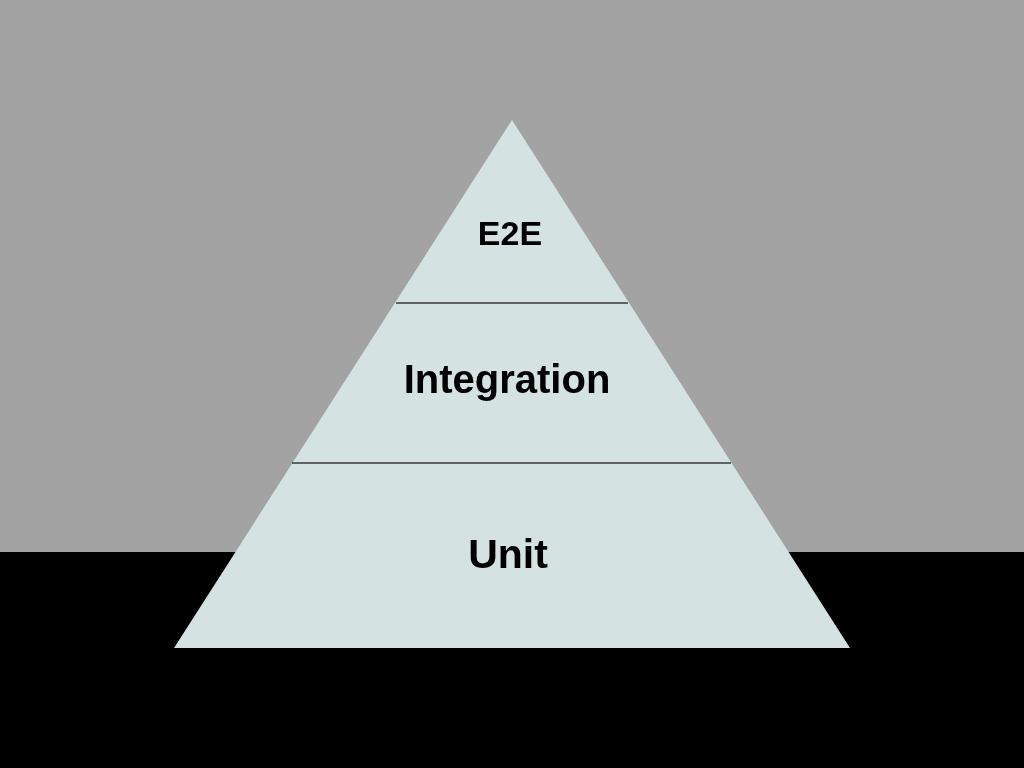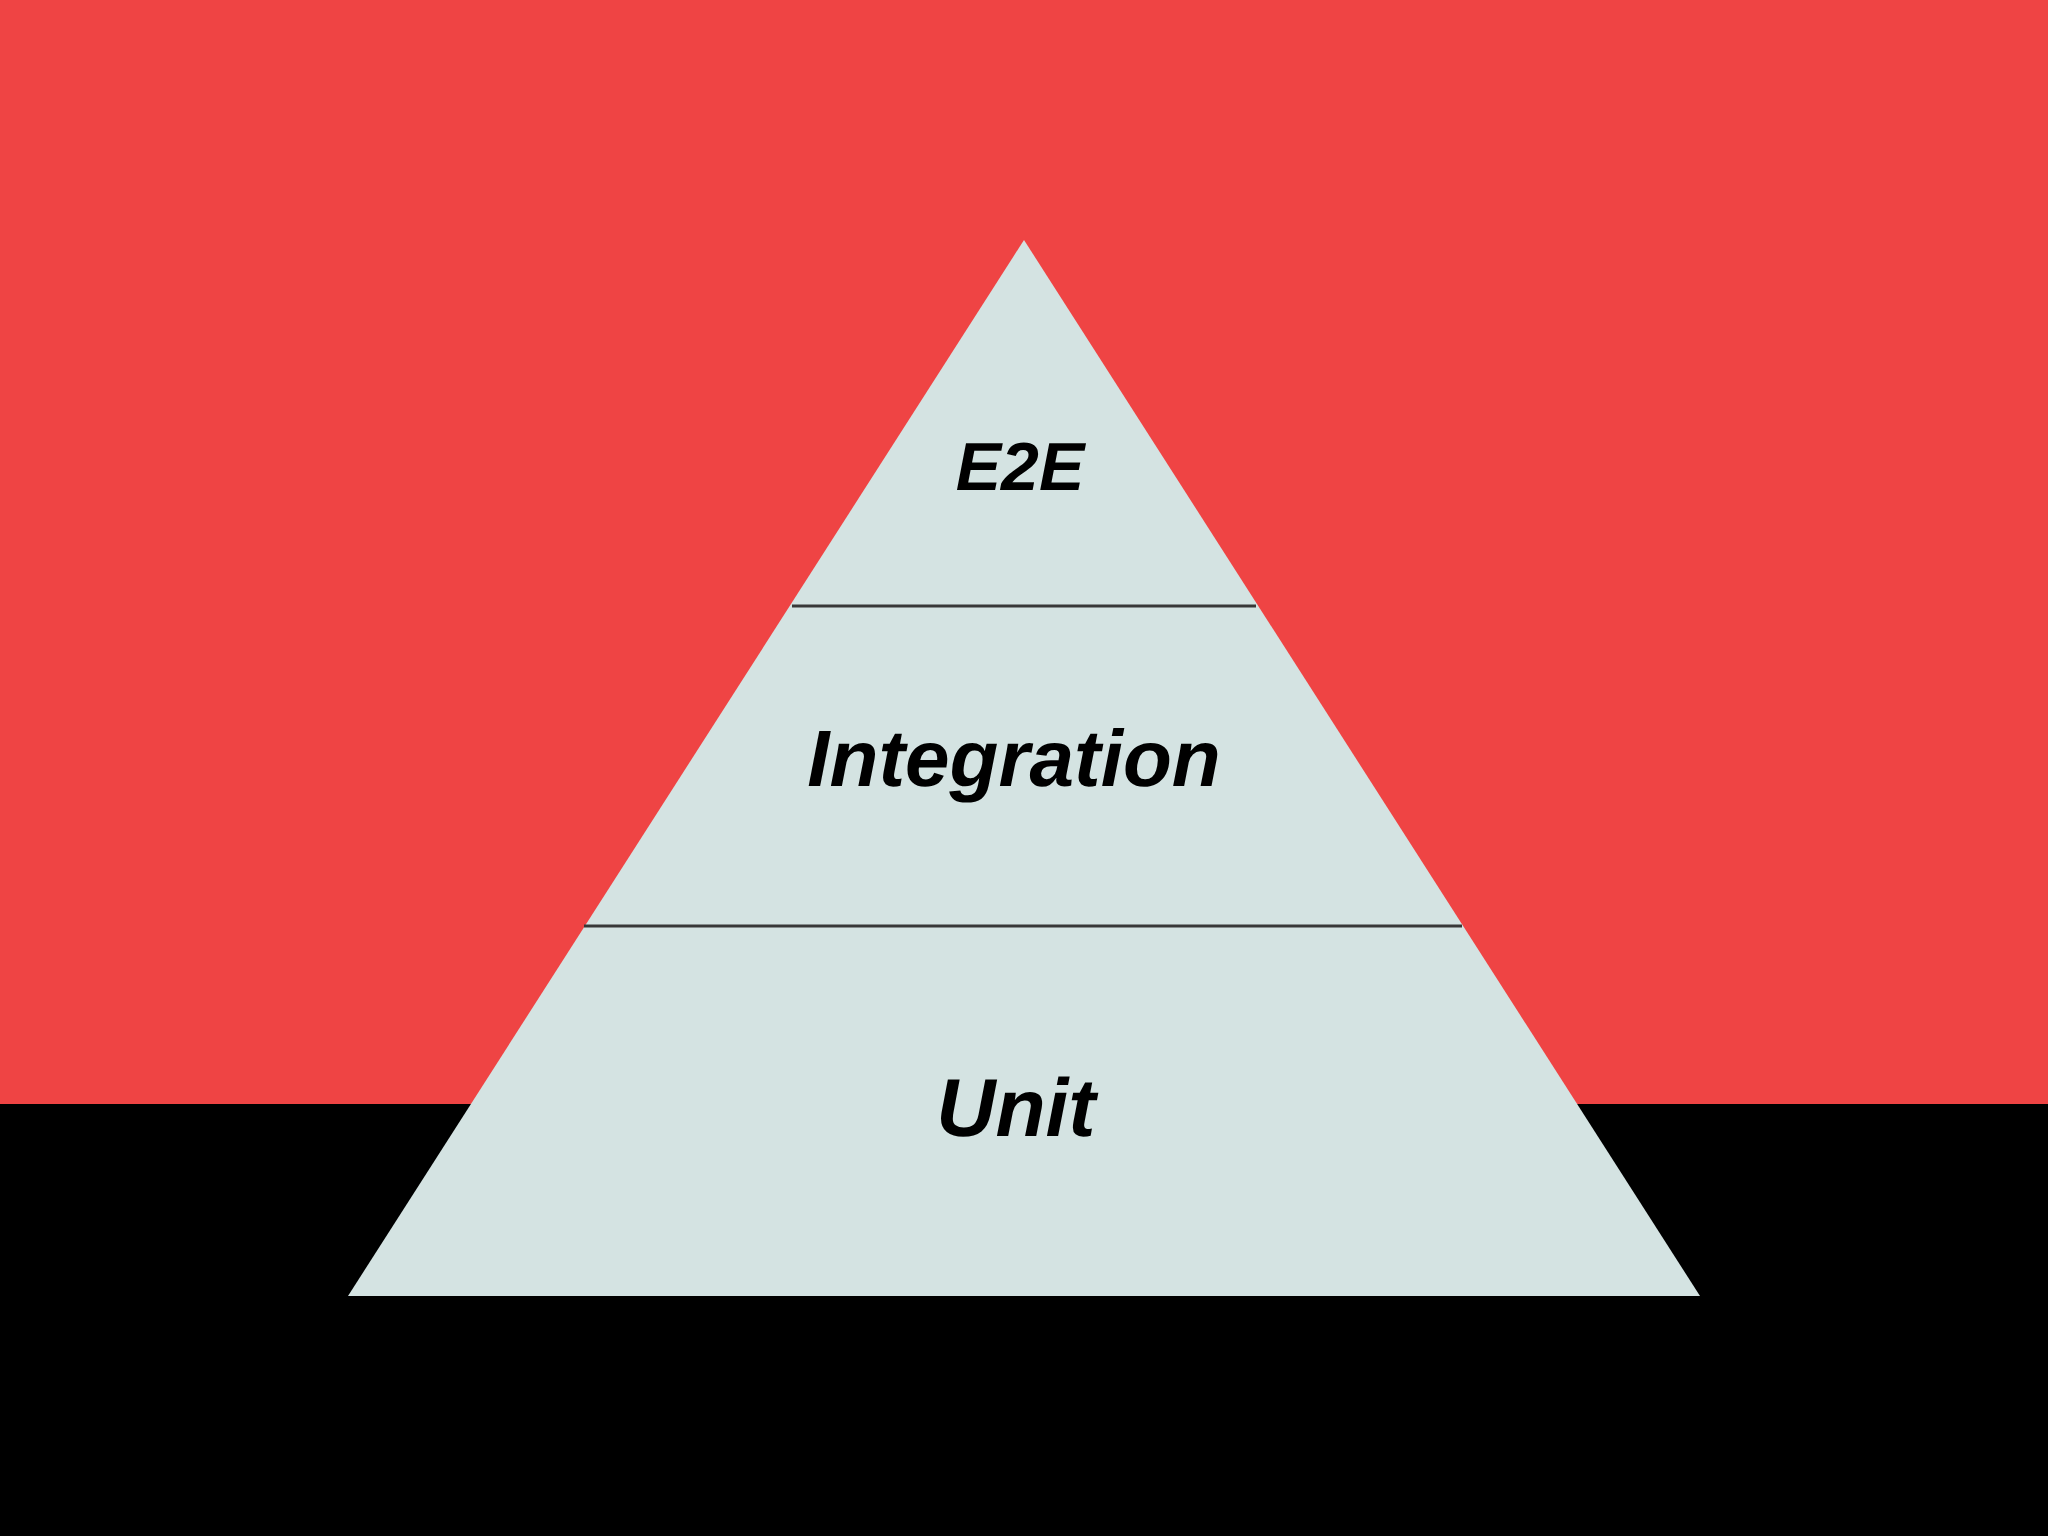--- a/index.html
+++ b/index.html
@@ -10,22 +10,21 @@
     overflow: hidden;
   }
   body {
     background: #000000;
     font-family: "Liberation Sans", sans-serif;
   }
   .canvas {
     position: relative;
     width: 1024px;
     height: 552px;
-    background: #ef4444;
-    font-style: italic;
+    background: #a3a3a3;
   }
   svg {
     display: block;
   }
   .level-label {
     font-family: "Liberation Sans", "DejaVu Sans", sans-serif;
     font-weight: bold;
   }
   .label-e2e        { font-size: 34px; }
   .label-integration{ font-size: 40px; }

